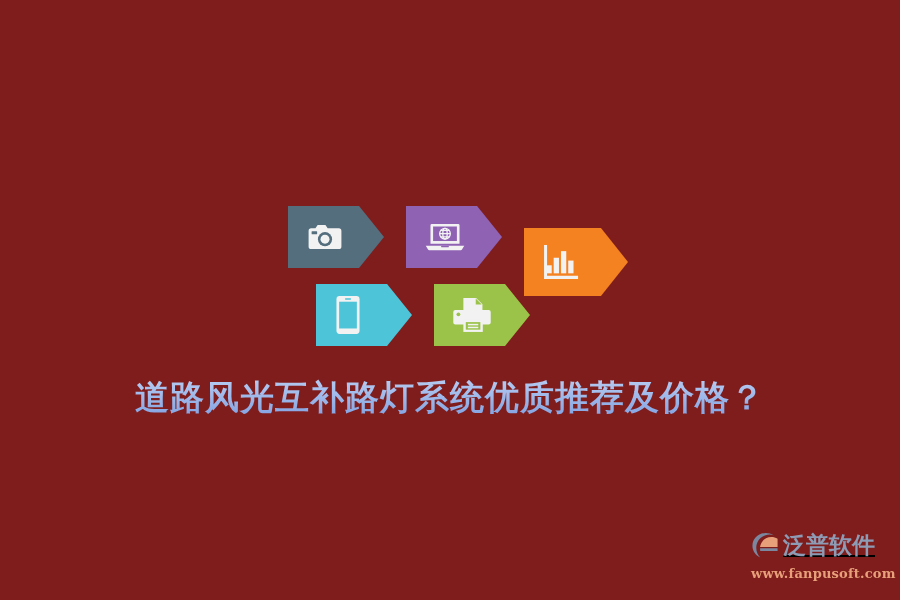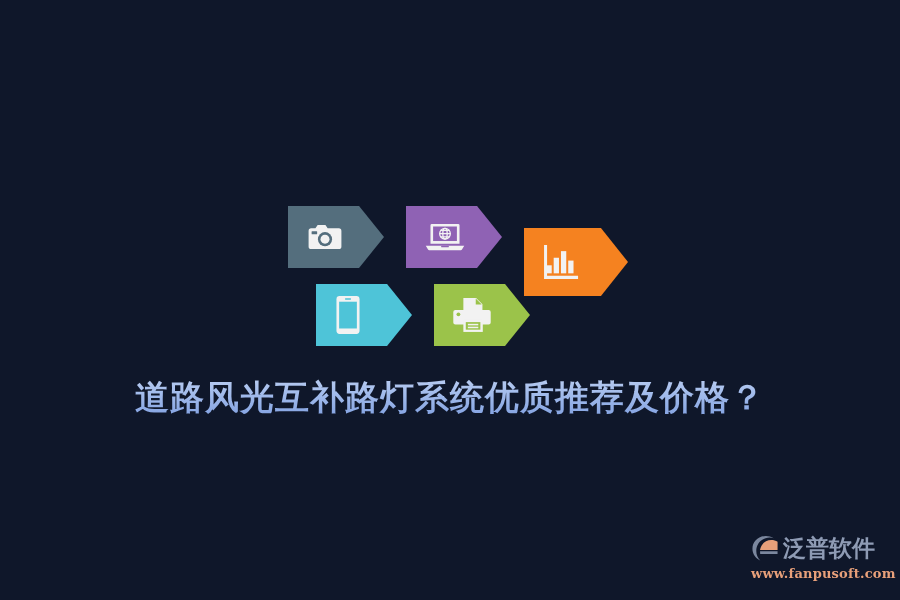--- a/index.html
+++ b/index.html
@@ -90,22 +90,22 @@
   
   .watermark {
     position: absolute;
     right: 14px;
     bottom: 12px;
     width: 136px;
     height: 58px;
   }
   .wm-row {
     display: flex;
-    align-items: center;
     height: 36px;
+    text-decoration: underline;
   }
   .wm-logo {
     width: 30px;
     height: 30px;
     flex: 0 0 30px;
     margin-right: 3px;
   }
   .wm-brand {
     font-family: "DejaVu Sans", "Liberation Sans", sans-serif;
     font-size: 23px;
@@ -123,21 +123,21 @@
     line-height: 16px;
     letter-spacing: 0.2px;
     text-align: right;
     padding-left: 1px;
     white-space: nowrap;
   }
 </style>
 </head>
 <body style="background-color: rgb(255, 255, 255);">
 
-<div id="page" style="background-color: #0f172a;">
+<div id="page" style="background-color: #7f1d1d;">
 
   <div class="chevron-cluster">
 
     <div class="chevron chev-camera" id="chev-camera" style="background-color: rgb(84, 110, 125);">
       <span class="glyph">
         <svg width="38" height="30" viewBox="0 0 44 34" aria-hidden="true">
           <path fill="#f2f2f2" d="M13.5 3h9l2.6 4H38a3 3 0 0 1 3 3v18a3 3 0 0 1-3 3H6a3 3 0 0 1-3-3V10a3 3 0 0 1 3-3h4.9z"></path>
           <circle cx="22" cy="19.5" r="8.2" fill="#546e7d"></circle>
           <circle cx="22" cy="19.5" r="5.2" fill="#f2f2f2"></circle>
           <rect x="6.5" y="10.2" width="6.4" height="3.6" rx="0.6" fill="#546e7d"></rect>

